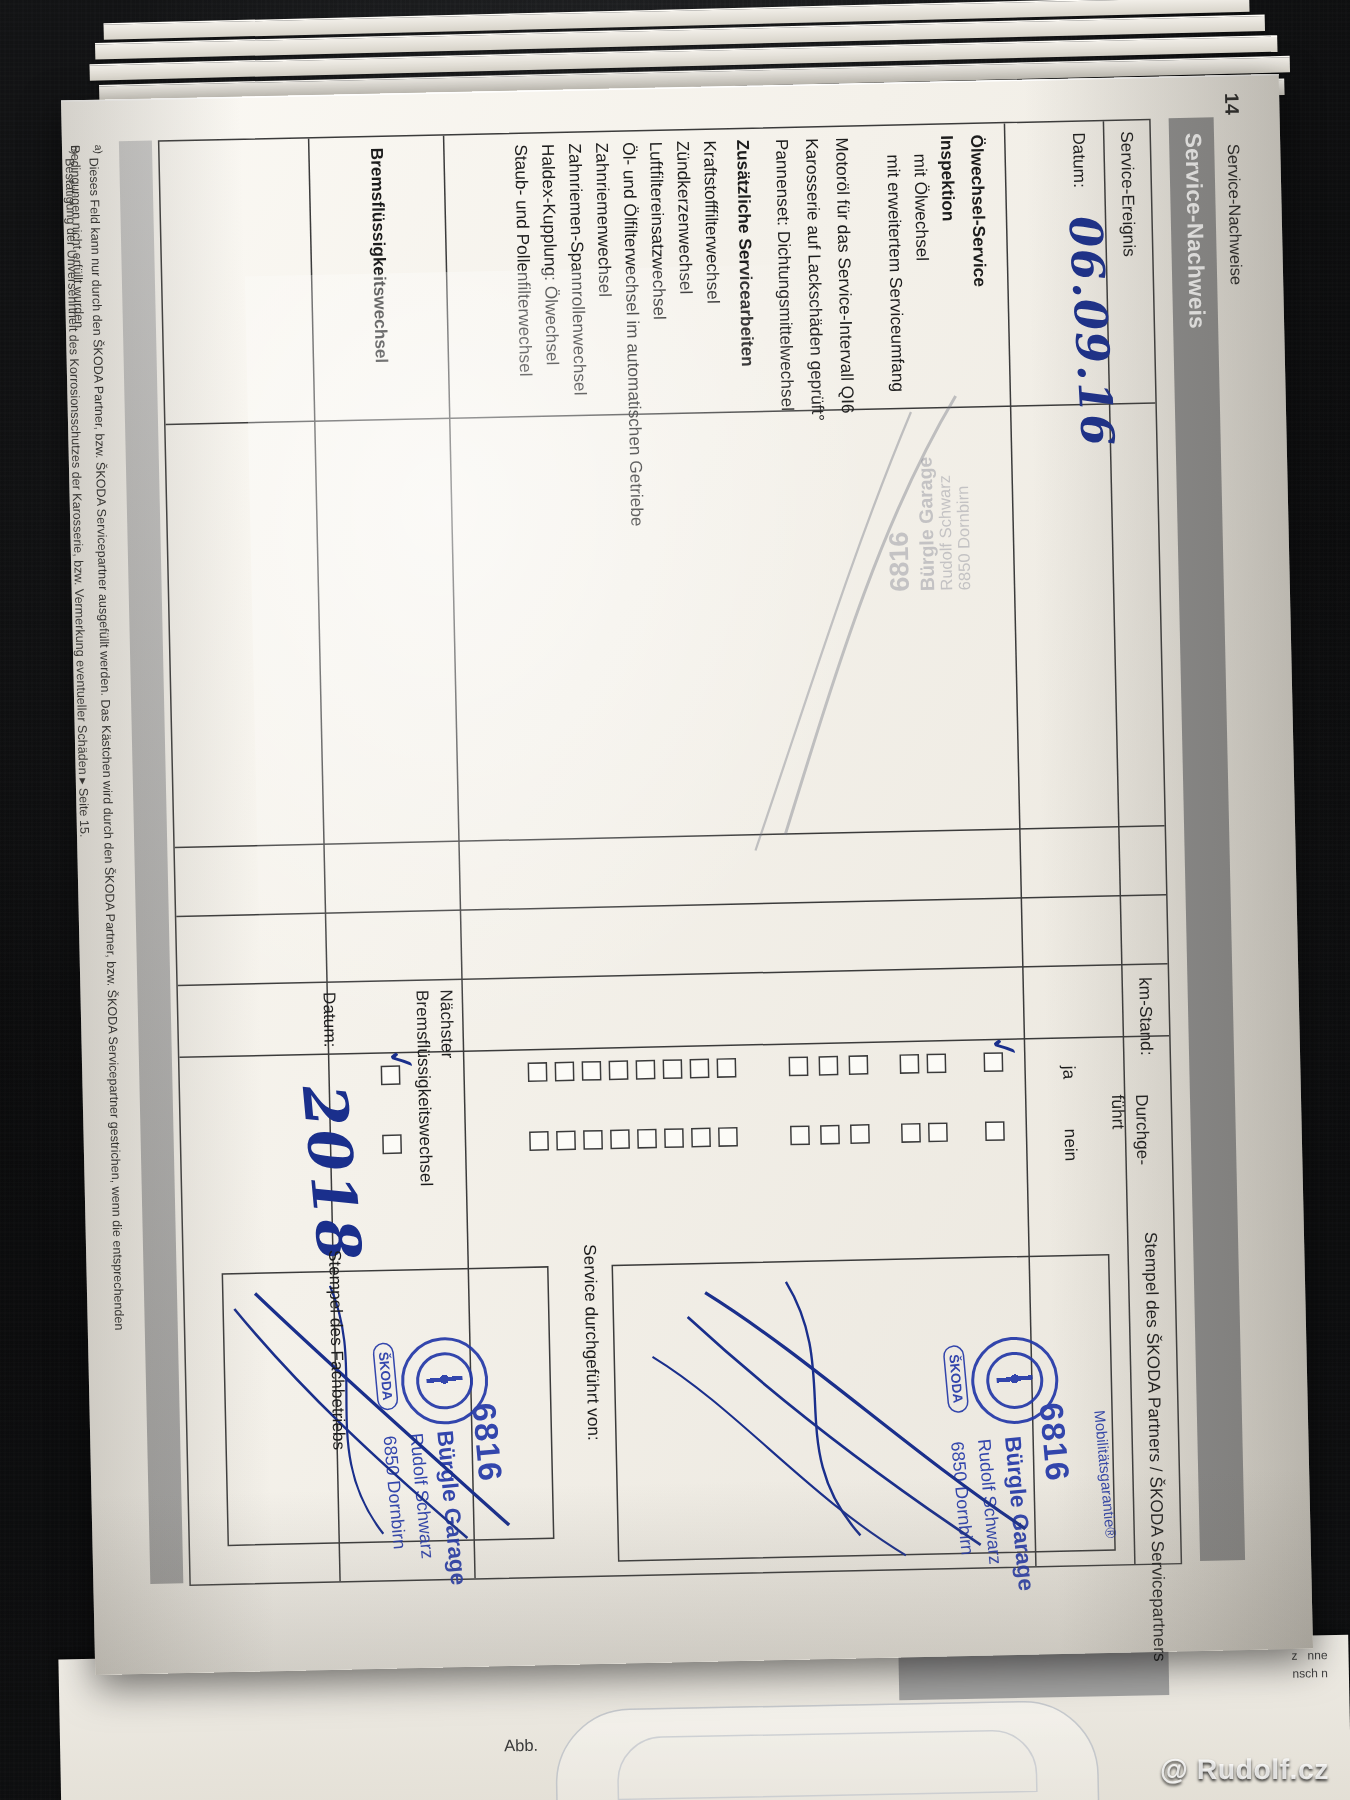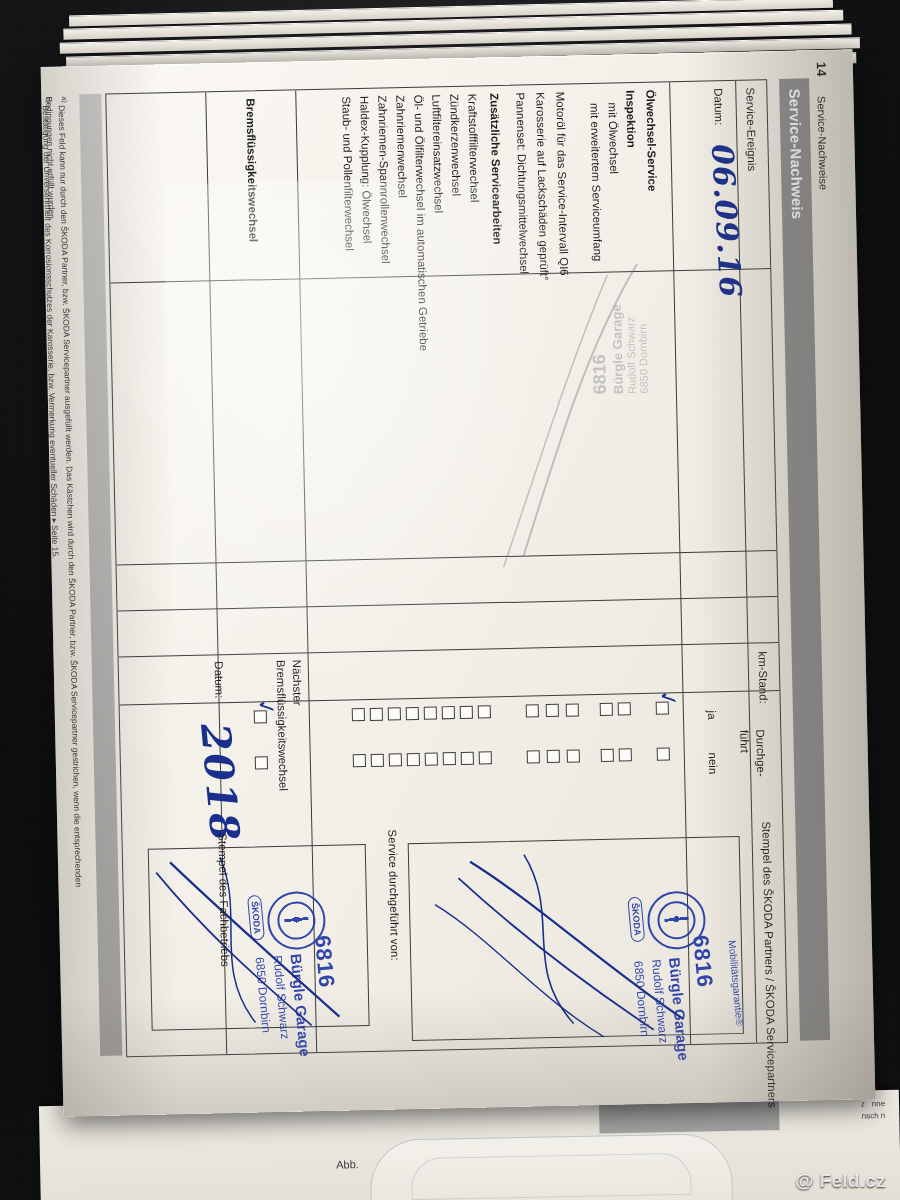--- a/index.html
+++ b/index.html
@@ -405,13 +405,13 @@
 
   </div>
   </div>
 
   <div class="curve-l"></div>
   <div class="curve-r"></div>
   <div class="curve-b"></div>
   <div class="gloss"></div>
 </div>
 
-<div class="wm">@ Feld.cz</div>
+<div class="wm">@ Rudolf.cz</div>
 
 </body></html>

